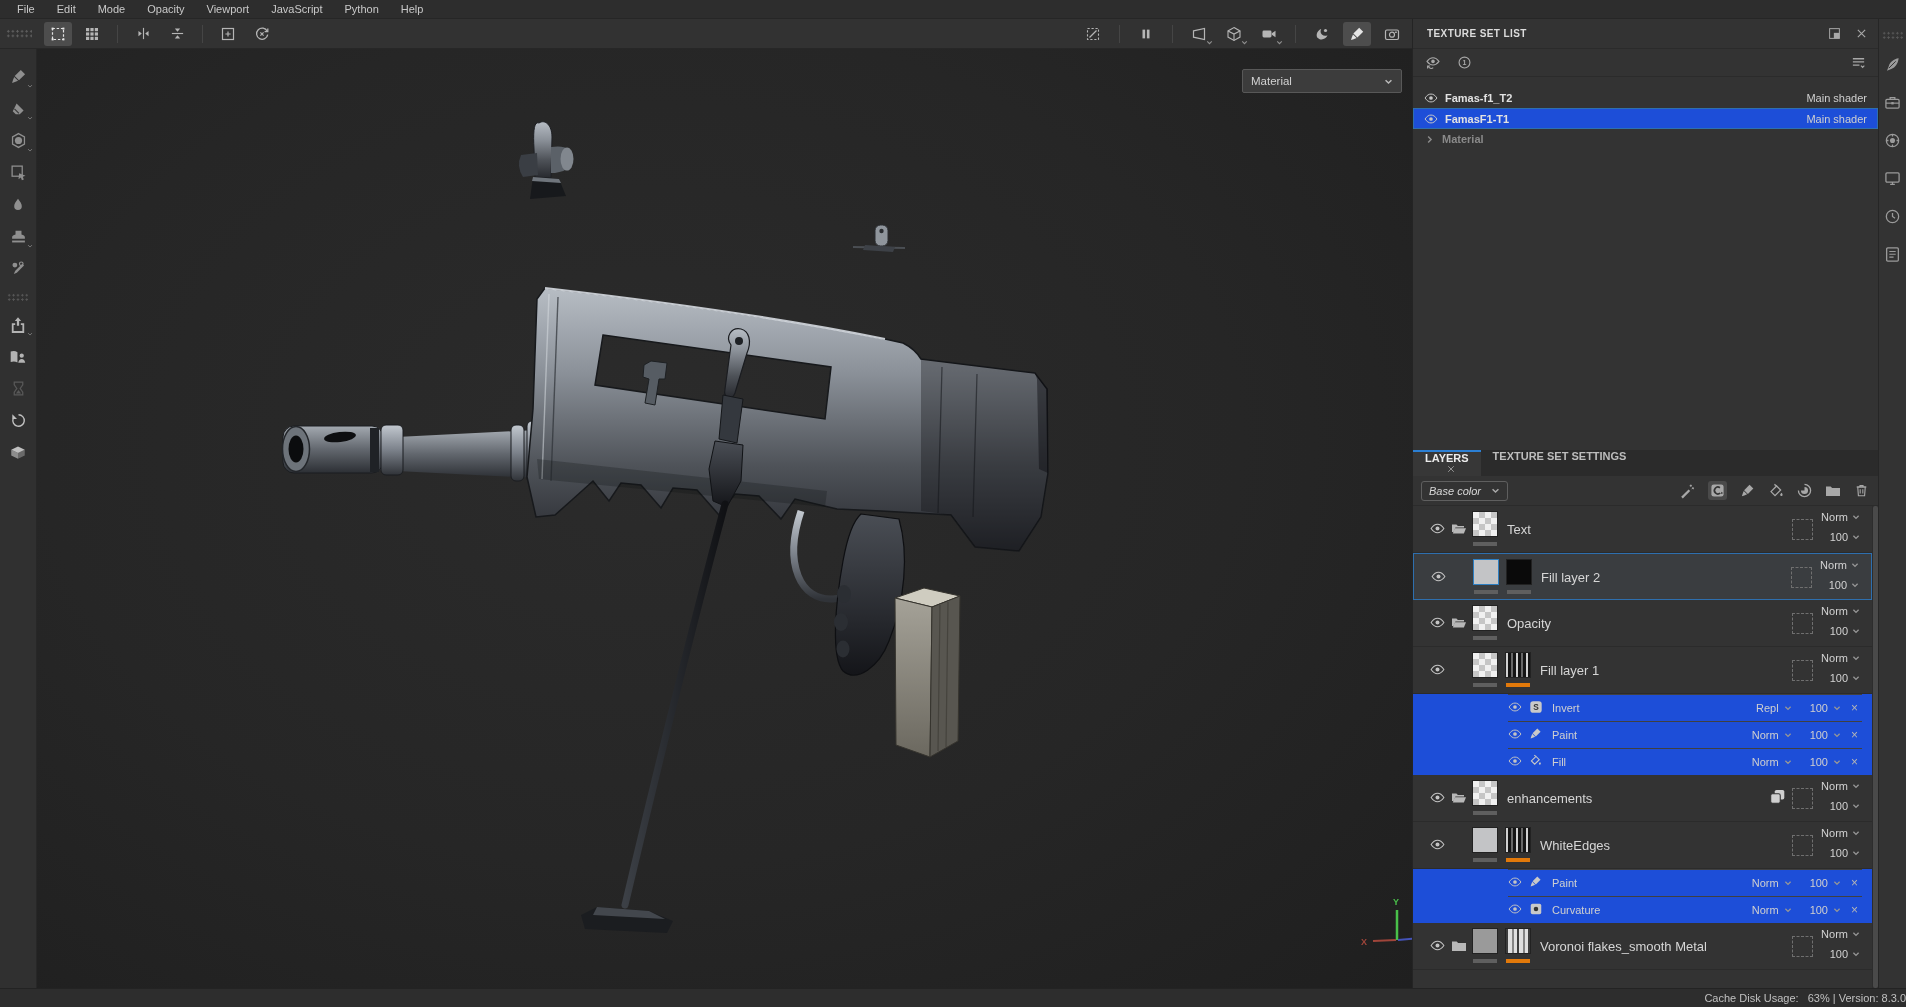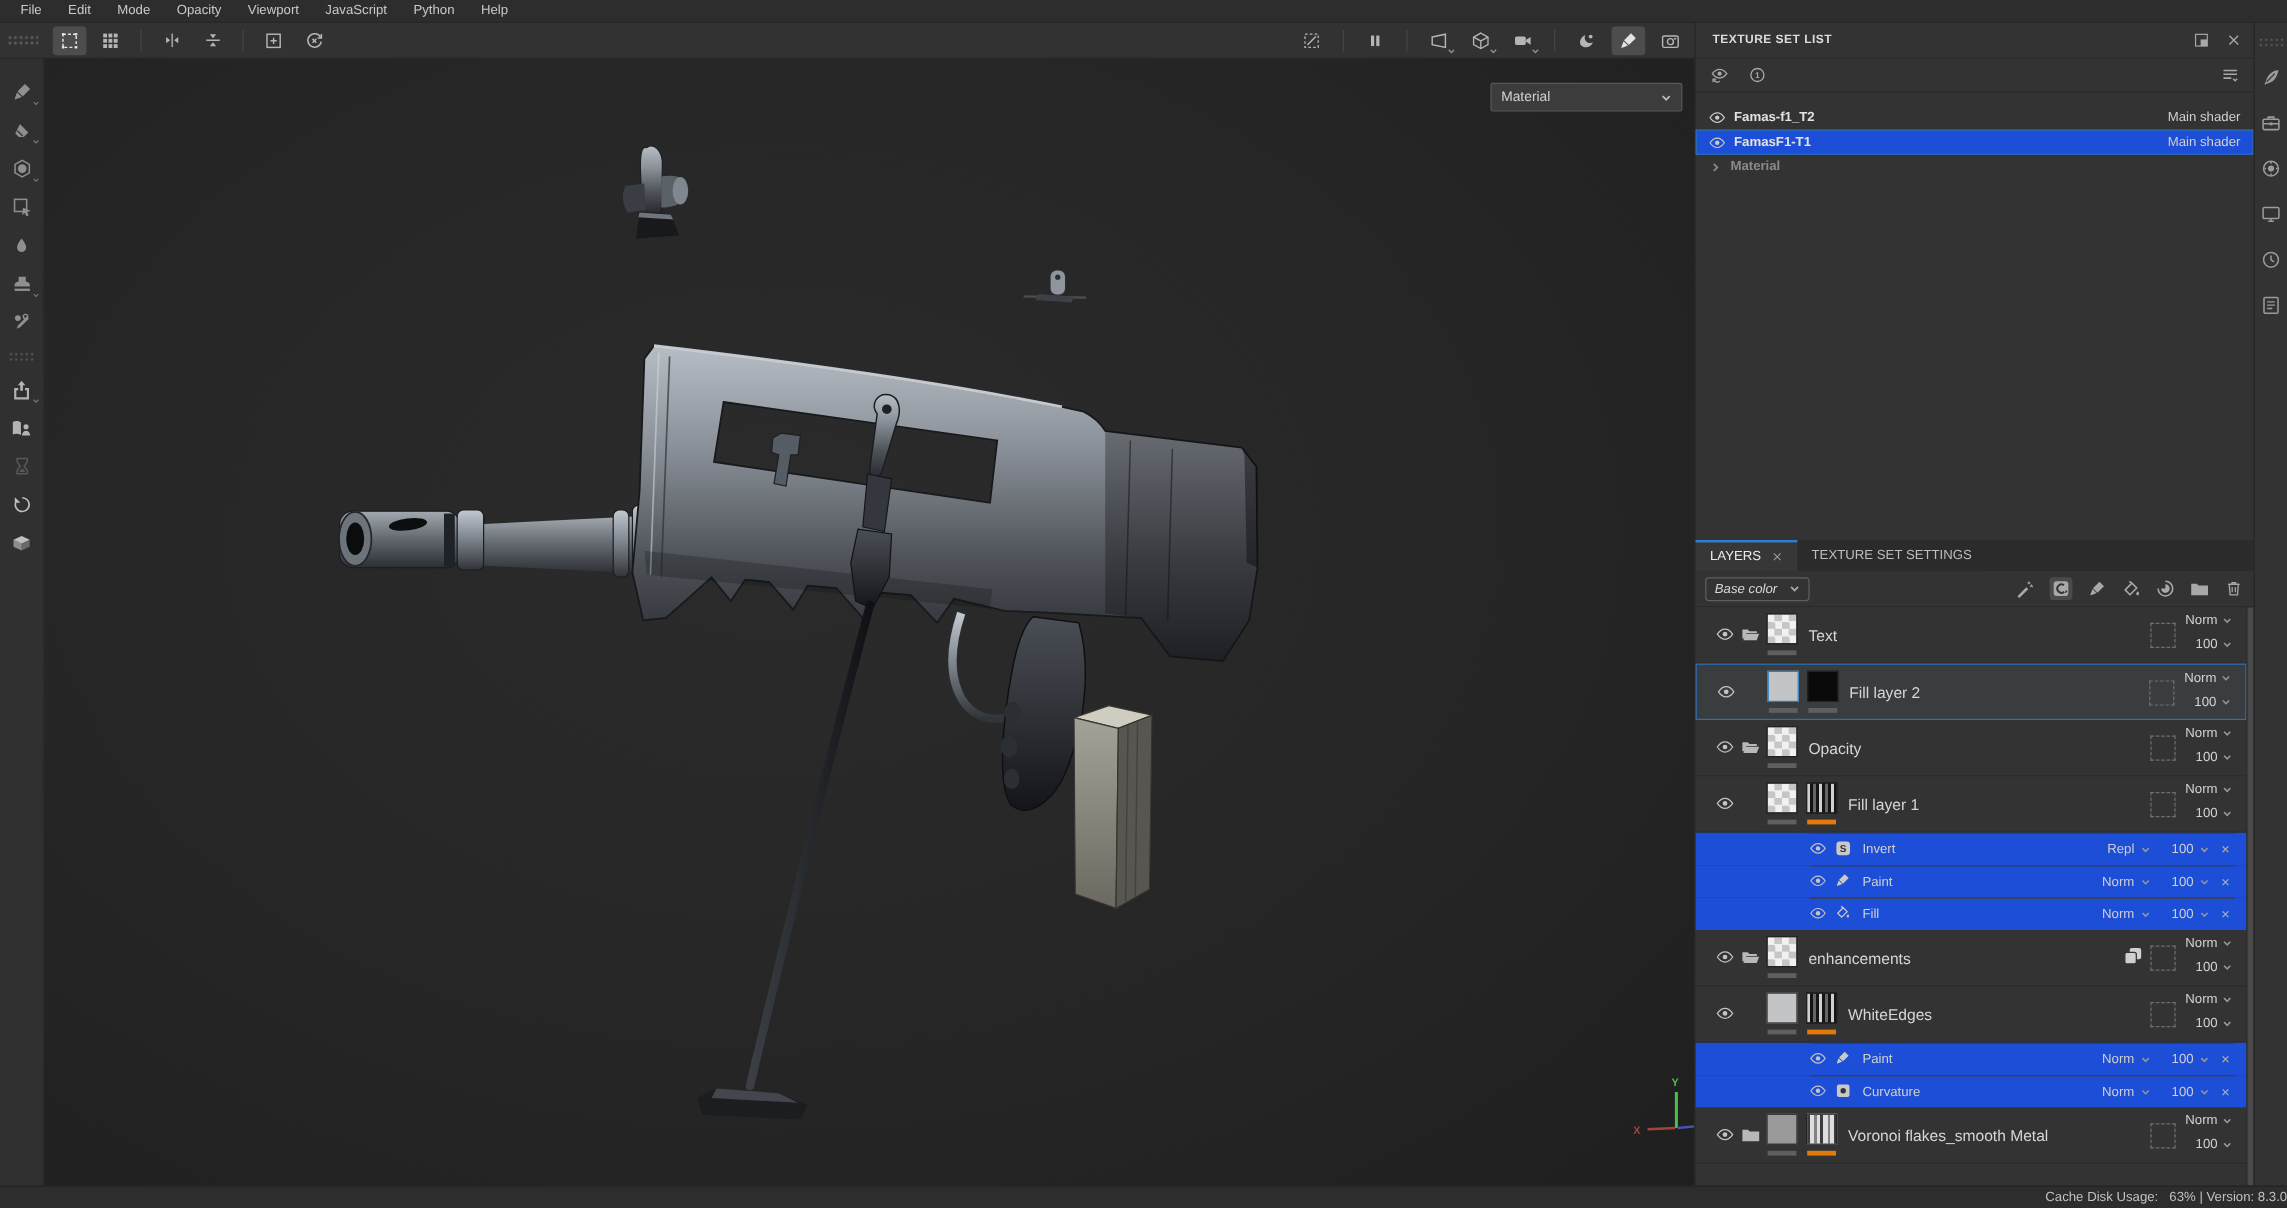--- a/index.html
+++ b/index.html
@@ -45,21 +45,21 @@
   .ts-row{height:21px;display:flex;align-items:center;padding:0 10px;font-size:11px;font-weight:bold;color:#e2e2e2;border:1px solid transparent;}
   .ts-row .shader{margin-left:auto;font-weight:normal;color:#cfcfcf;}
   .ts-row.selected{background:#1d4ed8;border:1px solid #2e6fae;}
   .ts-row .icon{margin-right:7px;color:#c9c9c9;}
   .ts-group{height:20px;display:flex;align-items:center;padding:0 12px;font-size:11px;font-weight:bold;color:#8a8a8a;}
   .ts-group .icon{margin-right:8px;color:#8a8a8a;}
 
   
   .layers-panel{position:absolute;left:0;top:431px;width:466px;height:538px;background:#333333;}
   .tabbar{height:26px;display:flex;background:#2b2b2b;}
-  .tab{display:flex;align-items:center;padding:0 12px;font-size:11px;font-weight:normal;color:#bdbdbd;background:#2b2b2b;}
+  .tab{display:flex;align-items:center;padding:0 12px;font-size:11px;font-weight:bold;color:#bdbdbd;background:#2b2b2b;flex-direction:column;}
   .tab.active{background:#373737;color:#ececec;border-top:2px solid #2b7fd4;}
   .tab .tabx{margin-left:8px;color:#9f9f9f;}
   .ltoolbar{height:30px;display:flex;align-items:center;padding:0 10px 0 8px;border-bottom:1px solid #2b2b2b;background:#333333;}
   .channel-dd{height:20px;border:1px solid #5f5f5f;border-radius:3px;display:flex;align-items:center;padding:0 7px;font-size:11px;color:#d8d8d8;gap:10px;font-style:italic;}
   .ltool-icons{margin-left:auto;display:flex;align-items:center;gap:13px;color:#b9b9b9;}
   .ltool-icons .boxed{background:#4a4a4a;border-radius:3px;padding:2px;}
 
   .layer-list{position:absolute;top:56px;left:0;right:7px;bottom:0;}
   .scroll-gutter{position:absolute;top:56px;right:0;width:7px;bottom:0;background:#2d2d2d;}
   .scroll-thumb{position:absolute;top:0;width:5px;left:1px;height:100%;background:#4a4a4a;border-radius:2px;}

